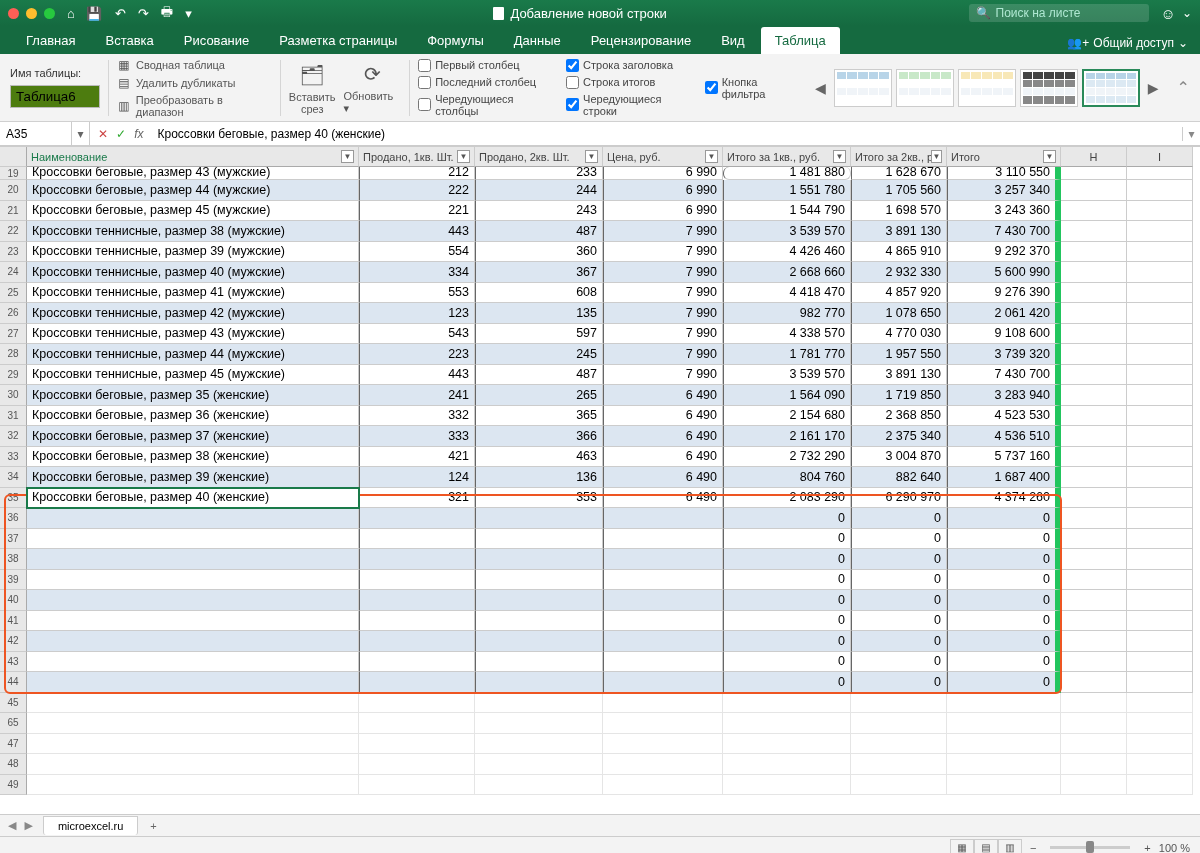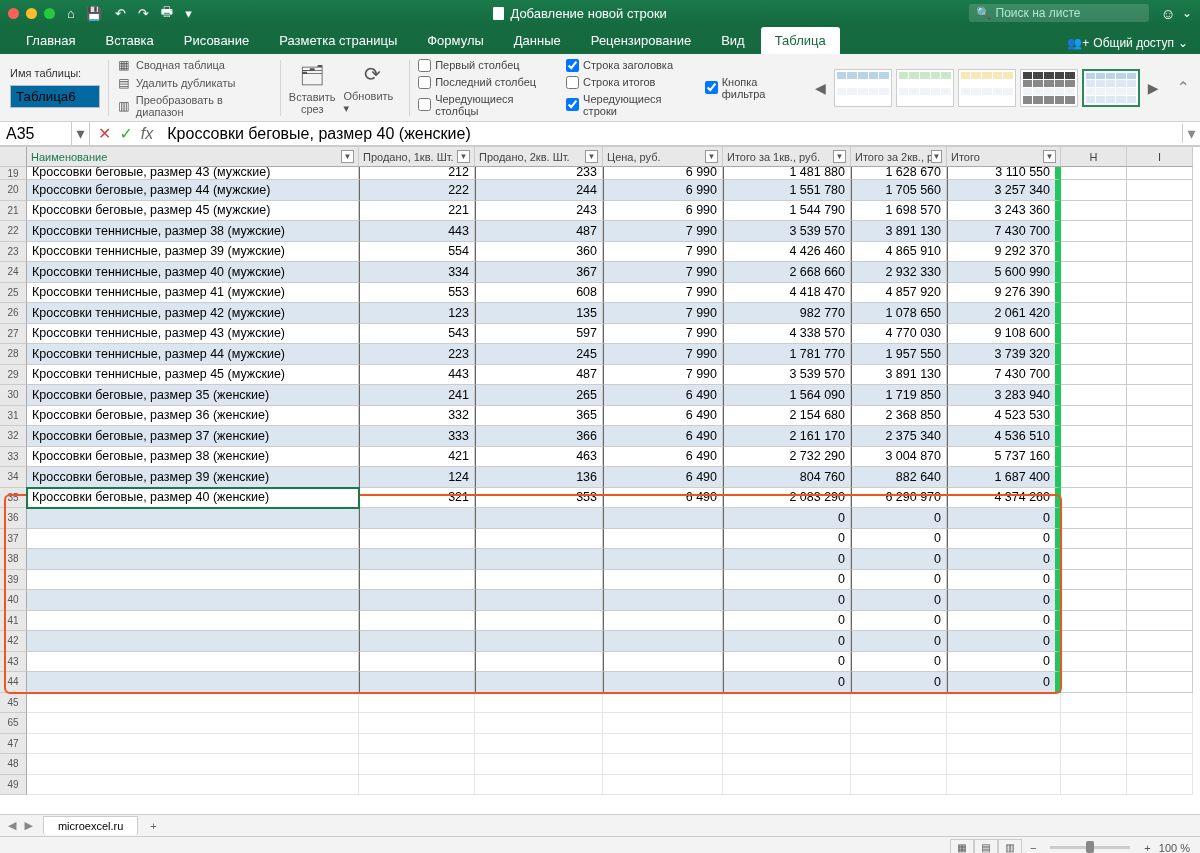--- a/index.html
+++ b/index.html
@@ -14,36 +14,36 @@
 .doc-icon { display: inline-block; width: 11px; height: 13px; background: #fff; border-radius: 1px; }
 .search-box { background: rgba(255,255,255,0.15); border-radius: 3px; padding: 2px 8px; width: 180px; font-size: 12px; display: flex; align-items: center; color: #cfe; gap:4px;}
 .smile { margin-left: 12px; font-size: 15px; }
 .tabs { height: 28px; background: #156a40; display: flex; align-items: flex-end; padding-left: 12px; gap: 2px; }
 .tab { padding: 6px 14px; color: #fff; font-size: 13px; cursor: pointer; border-radius: 3px 3px 0 0; }
 .tab.active { background: #fff; color: #156a40; }
 .tabs-right { margin-left: auto; display: flex; align-items: center; margin-right: 12px; color:#fff; gap:4px; padding-bottom:4px;}
 .ribbon { background: #f3f3f3; border-bottom: 1px solid #d0d0d0; padding: 6px 10px; display: flex; height: 68px; gap: 8px; align-items: center;}
 .rib-group { display: flex; flex-direction: column; gap: 4px; font-size: 11px; color: #333; }
 .tblname-label { margin-bottom: 2px; }
-.tblname-input { width: 90px; padding: 3px 5px; border: 1px solid #bbb; background: #0369a1; }
+.tblname-input { width: 90px; padding: 3px 5px; border: 1px solid #bbb; background: #4d7c0f; }
 .rib-sep { width: 1px; height: 56px; background: #d5d5d5; }
 .rib-tools { display: flex; flex-direction: column; gap: 2px; font-size: 11px; color: #555; }
 .rib-tools div { display: flex; align-items: center; gap: 5px; cursor: pointer; padding: 1px 0; }
 .rib-big { display: flex; flex-direction: column; align-items: center; font-size: 11px; color:#555; gap:2px; cursor:pointer;}
 .rib-big-icon { width: 28px; height: 28px; display:flex; align-items:center; justify-content:center; font-size:20px;}
 .rib-checks { display: flex; flex-direction: column; gap: 4px; font-size: 11px; color:#444; }
 .rib-checks label { display: flex; align-items: center; gap: 4px; cursor:pointer;}
 .rib-styles { margin-left:auto; display: flex; align-items: center; gap: 4px; }
 .style-thumb { width: 58px; height: 38px; border: 1px solid #ccc; background: #fff; display: flex; flex-direction: column; padding: 2px; gap: 1px; cursor:pointer;}
 .style-thumb.sel { border: 2px solid #2a8a5a; }
 .style-row { flex:1; display:flex; gap:1px;}
 .style-cell{ flex:1;}
 .arrow-btn { font-size:14px; color:#666; padding: 0 4px; cursor:pointer;}
 
-.namebox-row { height: 24px; border-bottom: 1px solid #ccc; display: flex; align-items: center; font-size: 16px; background:#fff;}
+.namebox-row { height: 24px; border-bottom: 1px solid #ccc; display: flex; align-items: center; font-size: 12px; background:#fff;}
 .name-box { width: 72px; padding: 0 6px; border-right: 1px solid #ccc; height: 100%; display: flex; align-items: center; }
 .name-drop { width: 18px; text-align:center; color:#666; cursor:pointer; border-right:1px solid #ccc; height:100%; display:flex; align-items:center; justify-content:center;}
 .fx-btns { display:flex; align-items:center; gap:8px; padding: 0 8px; color:#888;}
 .fx-label { font-style: italic; color:#666;}
 .formula-bar { flex:1; padding: 0 6px; }
 .fbar-end { width:18px; border-left:1px solid #ccc; text-align:center; color:#888;}
 
 .sheet { position: relative; height: 668px; overflow: hidden; border-top: 1px solid #ccc;}
 .grid { display: grid; grid-template-columns: 27px 332px 116px 128px 120px 128px 96px 114px 66px 66px; font-size: 12.5px; }
 .hdr { background: #e8e8e8; border-right: 1px solid #ccc; border-bottom: 1px solid #aaa; height: 20px; display: flex; align-items: center; padding: 0 4px; font-size: 11px; color: #444; position: relative; justify-content:space-between;}
@@ -378,21 +378,21 @@
         <span class="clip">Итого</span>
         <span class="filter">▼</span>
       </div>
       <div class="hdr" style="justify-content: center;">H</div>
       <div class="hdr" style="justify-content: center;">I</div>
       <div class="rownum" style="height: 13px; overflow: hidden; align-items: flex-end;">19</div>
       <div class="cell clip txt" style="height: 13px; overflow: hidden; align-items: flex-end;">Кроссовки беговые, размер 43 (мужские)</div>
       <div class="cell clip num brd-l" style="height: 13px; overflow: hidden; align-items: flex-end;">212</div>
       <div class="cell clip num brd-l" style="height: 13px; overflow: hidden; align-items: flex-end;">233</div>
       <div class="cell clip num brd-l" style="height: 13px; overflow: hidden; align-items: flex-end;">6 990</div>
-      <div class="cell clip num brd-l" style="height: 13px; overflow: hidden; align-items: flex-end;">1 481 880</div>
+      <div class="cell clip num brd-l" style="height: 13px; overflow: hidden; align-items: flex-end; border-radius: 6px;">1 481 880</div>
       <div class="cell clip num brd-l" style="height: 13px; overflow: hidden; align-items: flex-end;">1 628 670</div>
       <div class="cell clip num brd-l brd-r" style="height: 13px; overflow: hidden; align-items: flex-end;">3 110 550</div>
       <div class="cell" style="height: 13px; overflow: hidden; align-items: flex-end;"></div>
       <div class="cell" style="height: 13px; overflow: hidden; align-items: flex-end;"></div>
       <div class="rownum">20</div>
       <div class="cell clip txt bnd">Кроссовки беговые, размер 44 (мужские)</div>
       <div class="cell clip num bnd brd-l">222</div>
       <div class="cell clip num bnd brd-l">244</div>
       <div class="cell clip num bnd brd-l">6 990</div>
       <div class="cell clip num bnd brd-l">1 551 780</div>

